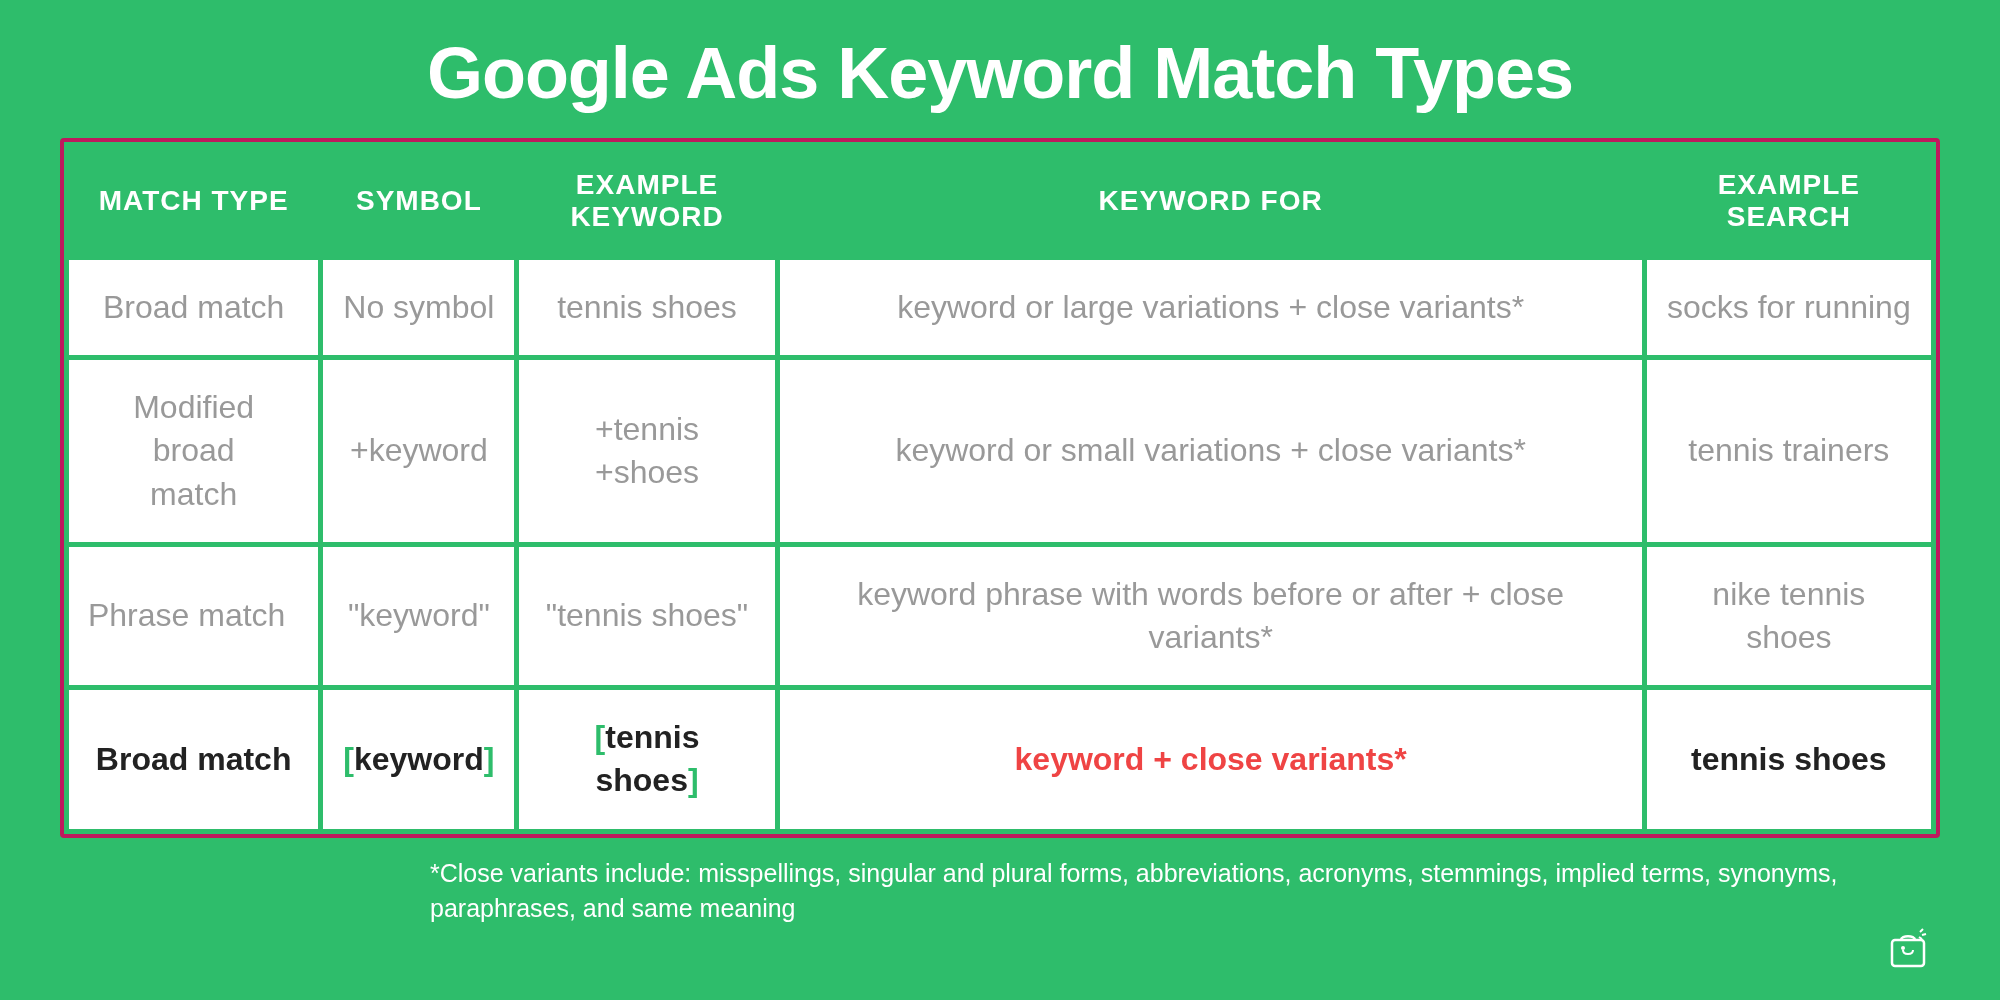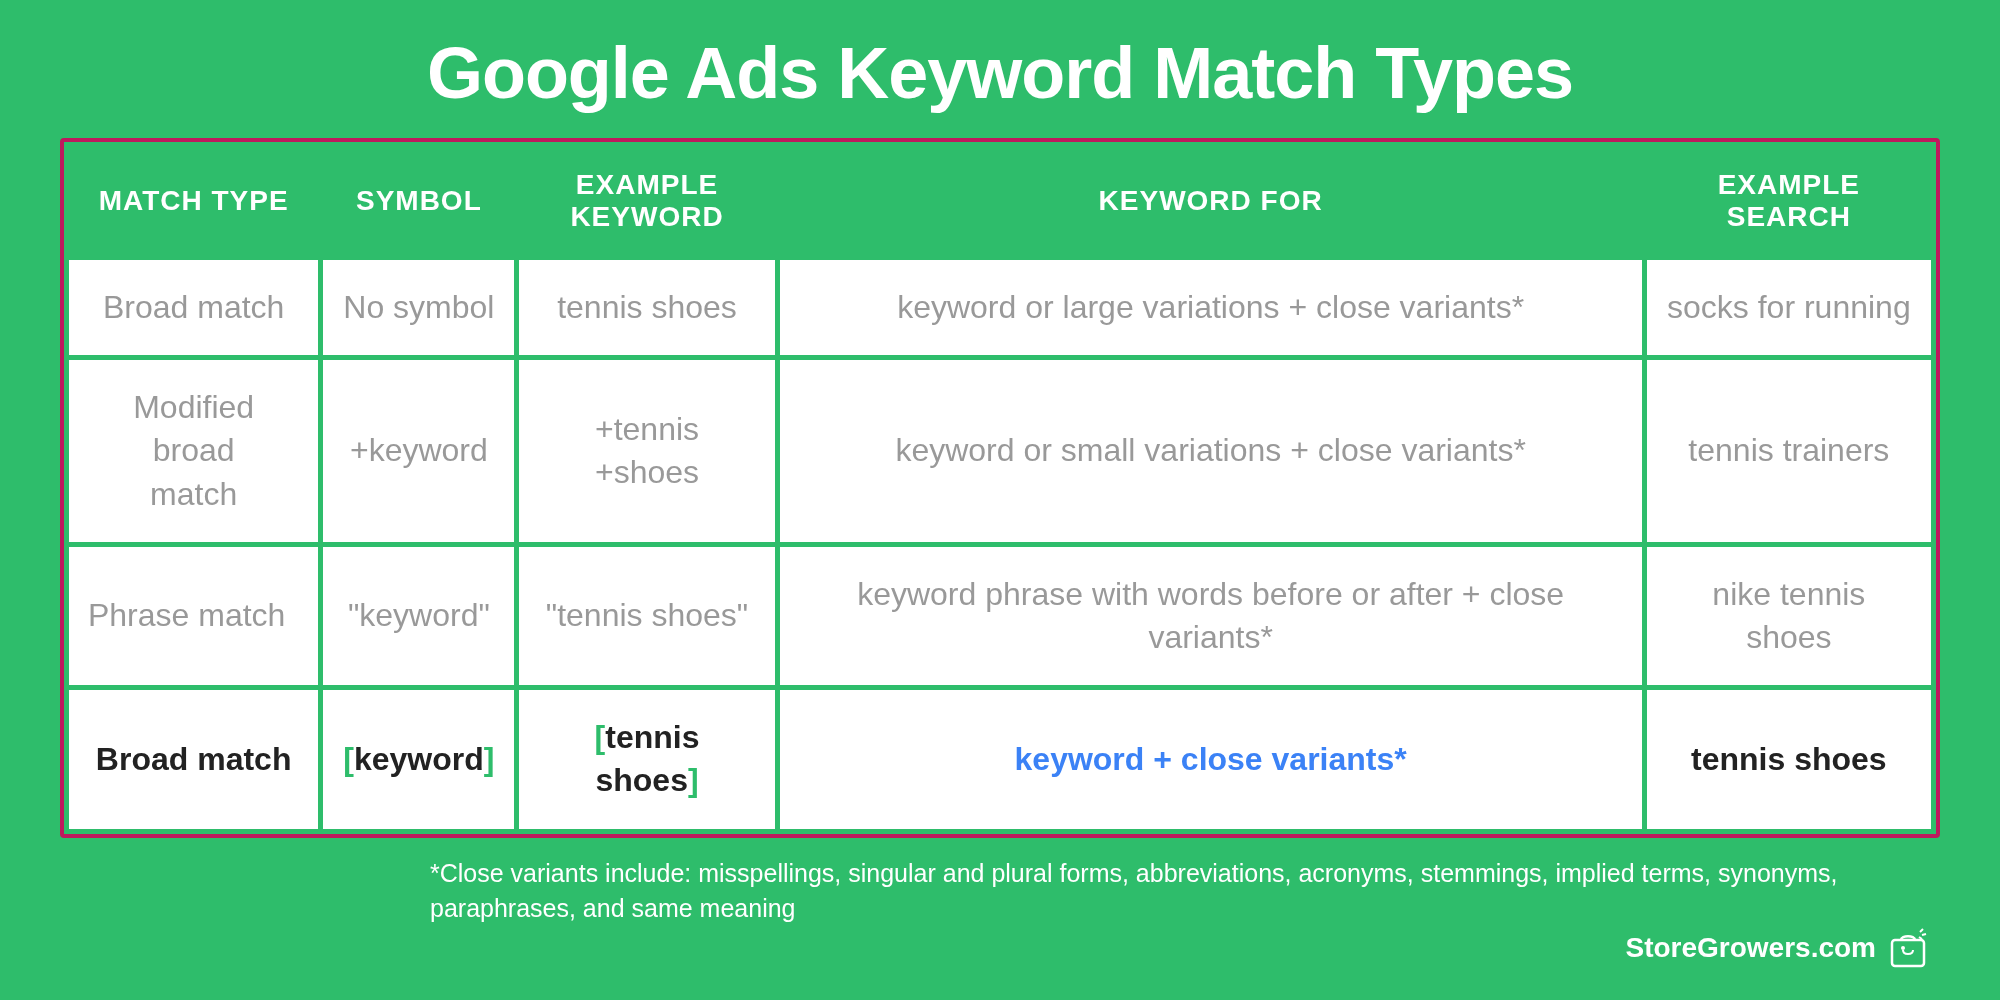--- a/index.html
+++ b/index.html
@@ -138,31 +138,30 @@
           <td style="white-space: pre-line; padding-left: 6px;">Phrase match</td>
           <td>"keyword"</td>
           <td>"tennis shoes"</td>
           <td>keyword phrase with words before or after + close variants*</td>
           <td>nike tennis shoes</td>
         </tr>
         <tr>
           <td style="color: rgb(34, 34, 34); font-weight: 900; white-space: pre-line;">Broad match</td>
           <td style="color: rgb(34, 34, 34); font-weight: 900;"><span class="bracket" style="color: rgb(46, 189, 107);">[</span><span>keyword</span><span class="bracket" style="color: rgb(46, 189, 107);">]</span></td>
           <td style="color: rgb(34, 34, 34); font-weight: 900;"><span class="bracket" style="color: rgb(46, 189, 107);">[</span><span>tennis shoes</span><span class="bracket" style="color: rgb(46, 189, 107);">]</span></td>
-          <td style="color: #3b82f6; font-weight: 900; text-align: center;">keyword + close variants*</td>
+          <td style="color: #ef4444; font-weight: 900; text-align: center;">keyword + close variants*</td>
           <td style="color: rgb(34, 34, 34); font-weight: 900;">tennis shoes</td>
         </tr>
       </tbody>
   </table>
 </div>
 
 <div id="footnote-area">
   <p id="footnote-text">*Close variants include: misspellings, singular and plural forms, abbreviations, acronyms, stemmings, implied terms, synonyms, paraphrases, and same meaning</p>
   <div id="brand">
-    <span>StoreGrowers.com</span>
     <svg class="bag-icon" viewBox="0 0 44 44" fill="none" xmlns="http://www.w3.org/2000/svg">
 
       <rect x="6" y="14" width="32" height="26" rx="3" stroke="white" stroke-width="2.5" fill="none"></rect>
       <path d="M15 14 C15 9 29 9 29 14" stroke="white" stroke-width="2.5" fill="none"></path>
       <circle cx="17" cy="22" r="2" fill="white"></circle>
       <path d="M17 24 Q17 28 22 28 Q27 28 27 24" stroke="white" stroke-width="2" fill="none"></path>
 
       <line x1="19" y1="20" x2="19" y2="20" stroke="white" stroke-width="1"></line>
 
       <line x1="34" y1="6" x2="37" y2="3" stroke="white" stroke-width="2"></line>

